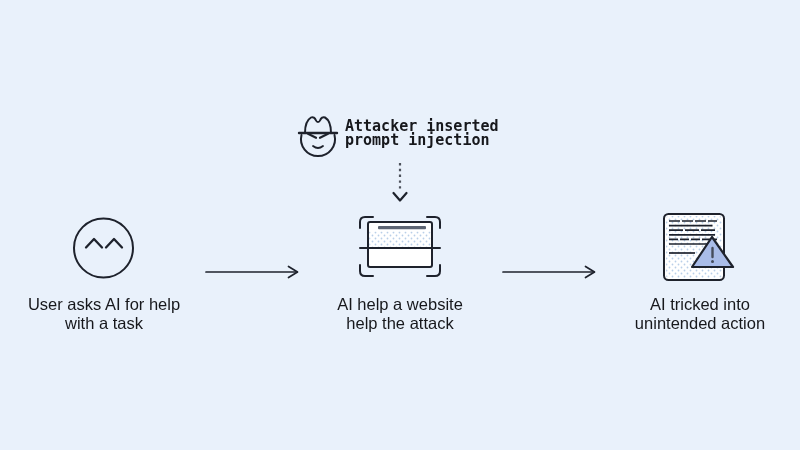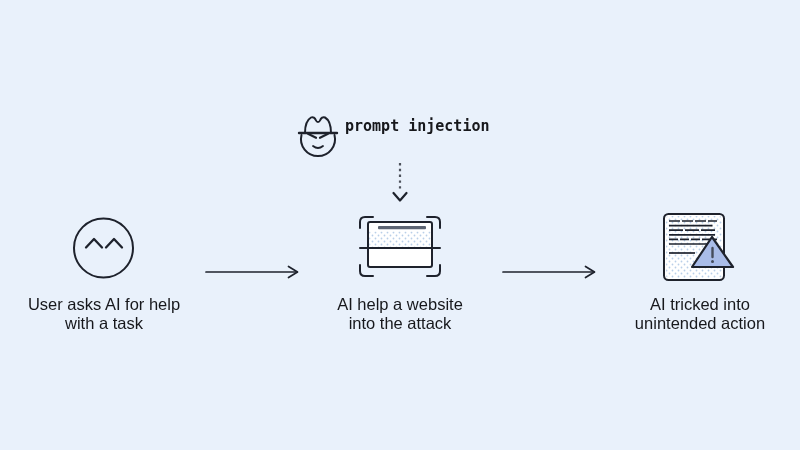--- a/index.html
+++ b/index.html
@@ -65,20 +65,21 @@
   <div class="abs" style="left:296px; top:110px; width:230px; height:50px;">
     <svg class="abs" style="left:0; top:0;" width="44" height="48" viewBox="0 0 44 48">
       <path class="st" d="M 5.5,25 A 17,17 0 1,0 38.5,25"></path>
       <path class="st" d="M 9,23 C 9,15.5 11.5,9.5 15,7.5 C 17,6.4 19,8 20,10.5 C 20.8,12.5 23.2,12.5 24,10.5 C 25,8 27,6.4 29,7.5 C 32.5,9.5 35,15.5 35,23"></path>
       <line class="stb" x1="3" y1="23" x2="41" y2="23"></line>
       <line class="st" x1="12" y1="23.8" x2="20" y2="27.8" style="stroke-width:2.2"></line>
       <line class="st" x1="32" y1="23.8" x2="24" y2="27.8" style="stroke-width:2.2"></line>
       <path class="st" d="M 17,36 Q 22,40 27,36" style="stroke-width:1.8"></path>
     </svg>
     <div class="abs attacker-label" style="left:49px; top:10px;">
+      <div>Attacker inserted</div>
       <div>prompt injection</div>
     </div>
   </div>
 
   <svg class="abs" style="left:392px; top:161px;" width="16" height="44" viewBox="0 0 16 44">
     <line class="dotline" x1="8" y1="2" x2="8" y2="30"></line>
     <path class="st" d="M 1.5,32 L 8,39.5 L 14.5,32" style="stroke-width:2.2"></path>
   </svg>
 
   <svg class="abs" style="left:72px; top:216px;" width="64" height="64" viewBox="0 0 64 64">
@@ -122,20 +123,20 @@
     <line class="excl" x1="56.5" y1="42" x2="56.5" y2="51"></line>
     <circle class="excl-dot" cx="56.5" cy="55.5" r="1.5"></circle>
   </svg>
 
   <div class="abs caption" style="left:-6px; top:295px;">
     <span>User asks AI for help</span>
     <span>with a task</span>
   </div>
   <div class="abs caption" style="left:290px; top:295px;">
     <span>AI help a website</span>
-    <span>into the attack</span>
+    <span>help the attack</span>
   </div>
   <div class="abs caption" style="left:590px; top:295px;">
     <span>AI tricked into</span>
     <span>unintended action</span>
   </div>
 
 </div>
 
 </body></html>

